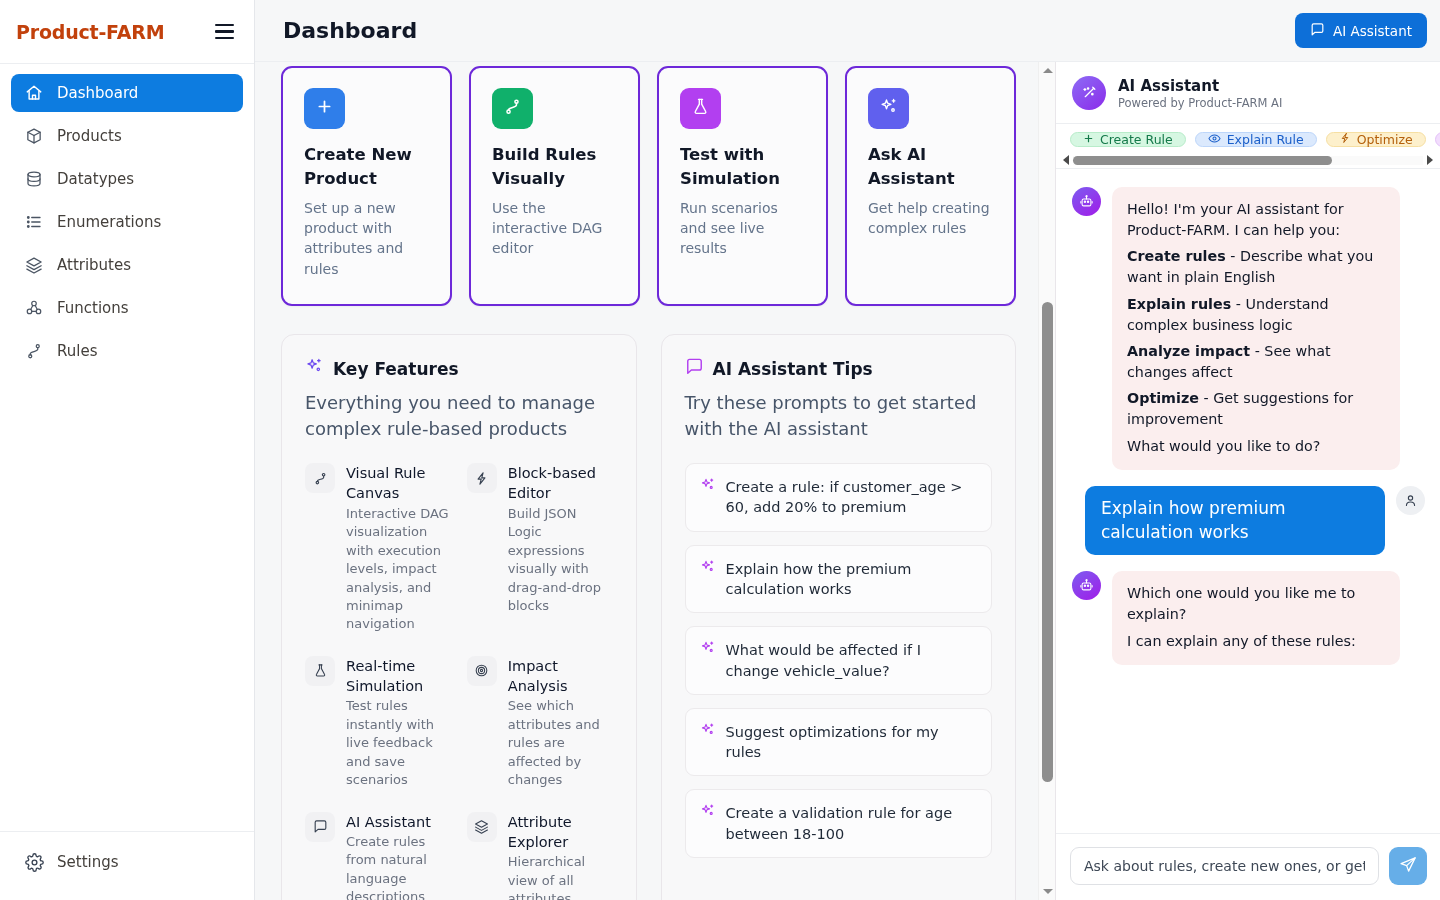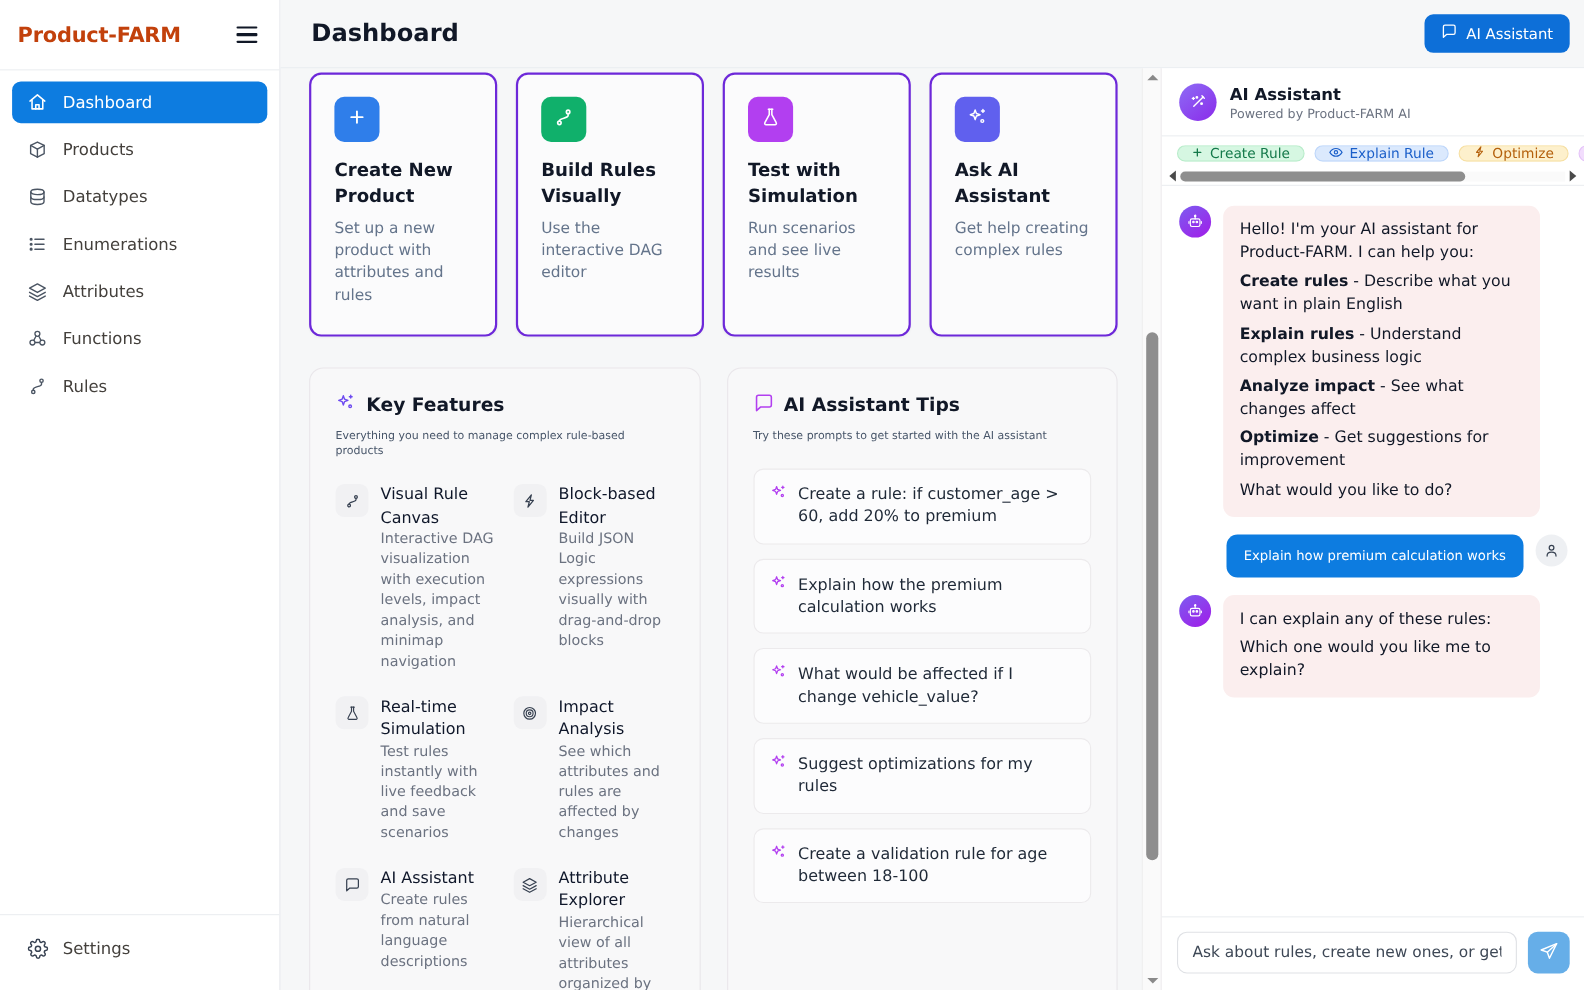--- a/index.html
+++ b/index.html
@@ -110,21 +110,21 @@
 
   
   .mid-row { display: flex; gap: 24px; margin-top: 28px; }
   .panel {
     flex: 1 1 0; min-width: 0;
     background: #f8f8f9; border: 1px solid #e9e6ea; border-radius: 13px;
     padding: 22px 23px 24px 23px;
   }
   .panel-head { display: flex; align-items: center; gap: 9px; margin-bottom: 10px; text-align: center; }
   .panel-title { font-size: 17px; font-weight: bold; color: #111827; }
-  .panel-sub { font-size: 10px; color: #475569; line-height: 1.42; margin-bottom: 22px; }
+  .panel-sub { font-size: 18px; color: #475569; line-height: 1.42; margin-bottom: 22px; }
 
   .feat-grid { display: grid; grid-template-columns: 1fr 1fr; column-gap: 16px; row-gap: 22px; }
   .feat { display: flex; gap: 11px; }
   .feat-ico {
     width: 30px; height: 30px; flex: 0 0 30px; border-radius: 8px;
     background: #f1f1f3; display: flex; align-items: center; justify-content: center;
   }
   .feat-name { font-size: 14.5px; color: #0f172a; line-height: 1.4; }
   .feat-desc { font-size: 13px; color: #6b7280; line-height: 1.42; margin-top: 1px; }
 
@@ -183,21 +183,21 @@
     background: #eef0f3; display: flex; align-items: center; justify-content: center;
   }
   .bubble-bot {
     background: #fbeeee; border-radius: 10px; padding: 12px 15px 13px 15px;
     font-size: 14.3px; color: #111827; line-height: 1.48; max-width: 288px;
   }
   .bubble-bot p { margin-bottom: 5px; }
   .bubble-bot p:last-child { margin-bottom: 0; }
   .bubble-user {
     background: #0d7ce0; color: #fff; border-radius: 10px;
-    padding: 11px 16px; font-size: 12px; line-height: 1.4; max-width: 300px;
+    padding: 11px 16px; font-size: 17px; line-height: 1.4; max-width: 300px;
   }
 
   .composer { border-top: 1px solid #eceef1; padding: 13px 13px 15px 14px; display: flex; gap: 10px; align-items: center; }
   .composer input {
     flex: 1 1 auto; height: 38px; border: 1px solid #dfe1e5; border-radius: 9px;
     padding: 0 13px; font-size: 14px; color: #111827; background: #fff; outline: none;
     font-family: "DejaVu Sans", sans-serif;
   }
   .composer input::placeholder { color: #3e4856; }
   .send-btn {
@@ -657,22 +657,22 @@
               <svg width="15" height="15" viewBox="0 0 24 24" fill="none" stroke="#fff" stroke-width="1.7" stroke-linecap="round" stroke-linejoin="round">
                   <rect x="5" y="8" width="14" height="11" rx="2.4"></rect>
                   <path d="M12 4.5V8"></path>
                   <circle cx="12" cy="3.6" r="1"></circle>
                   <circle cx="9.5" cy="12.5" r="1.1"></circle>
                   <circle cx="14.5" cy="12.5" r="1.1"></circle>
                   <path d="M3 12v2.5M21 12v2.5"></path>
                 </svg>
             </div>
             <div class="bubble-bot">
+              <p>Which one would you like me to explain?</p>
               <p>I can explain any of these rules:</p>
-              <p>Which one would you like me to explain?</p>
             </div>
           </div>
         </div>
 
         <div class="composer">
           <input type="text" placeholder="Ask about rules, create new ones, or get su" style="">
           <button class="send-btn">
             <span>
               <svg width="18" height="18" viewBox="0 0 24 24" fill="none" stroke="#fff" stroke-width="1.7" stroke-linecap="round" stroke-linejoin="round">
                   <path d="M21.5 2.5 2.8 10.2l7.4 2.6 2.6 7.4z"></path>

